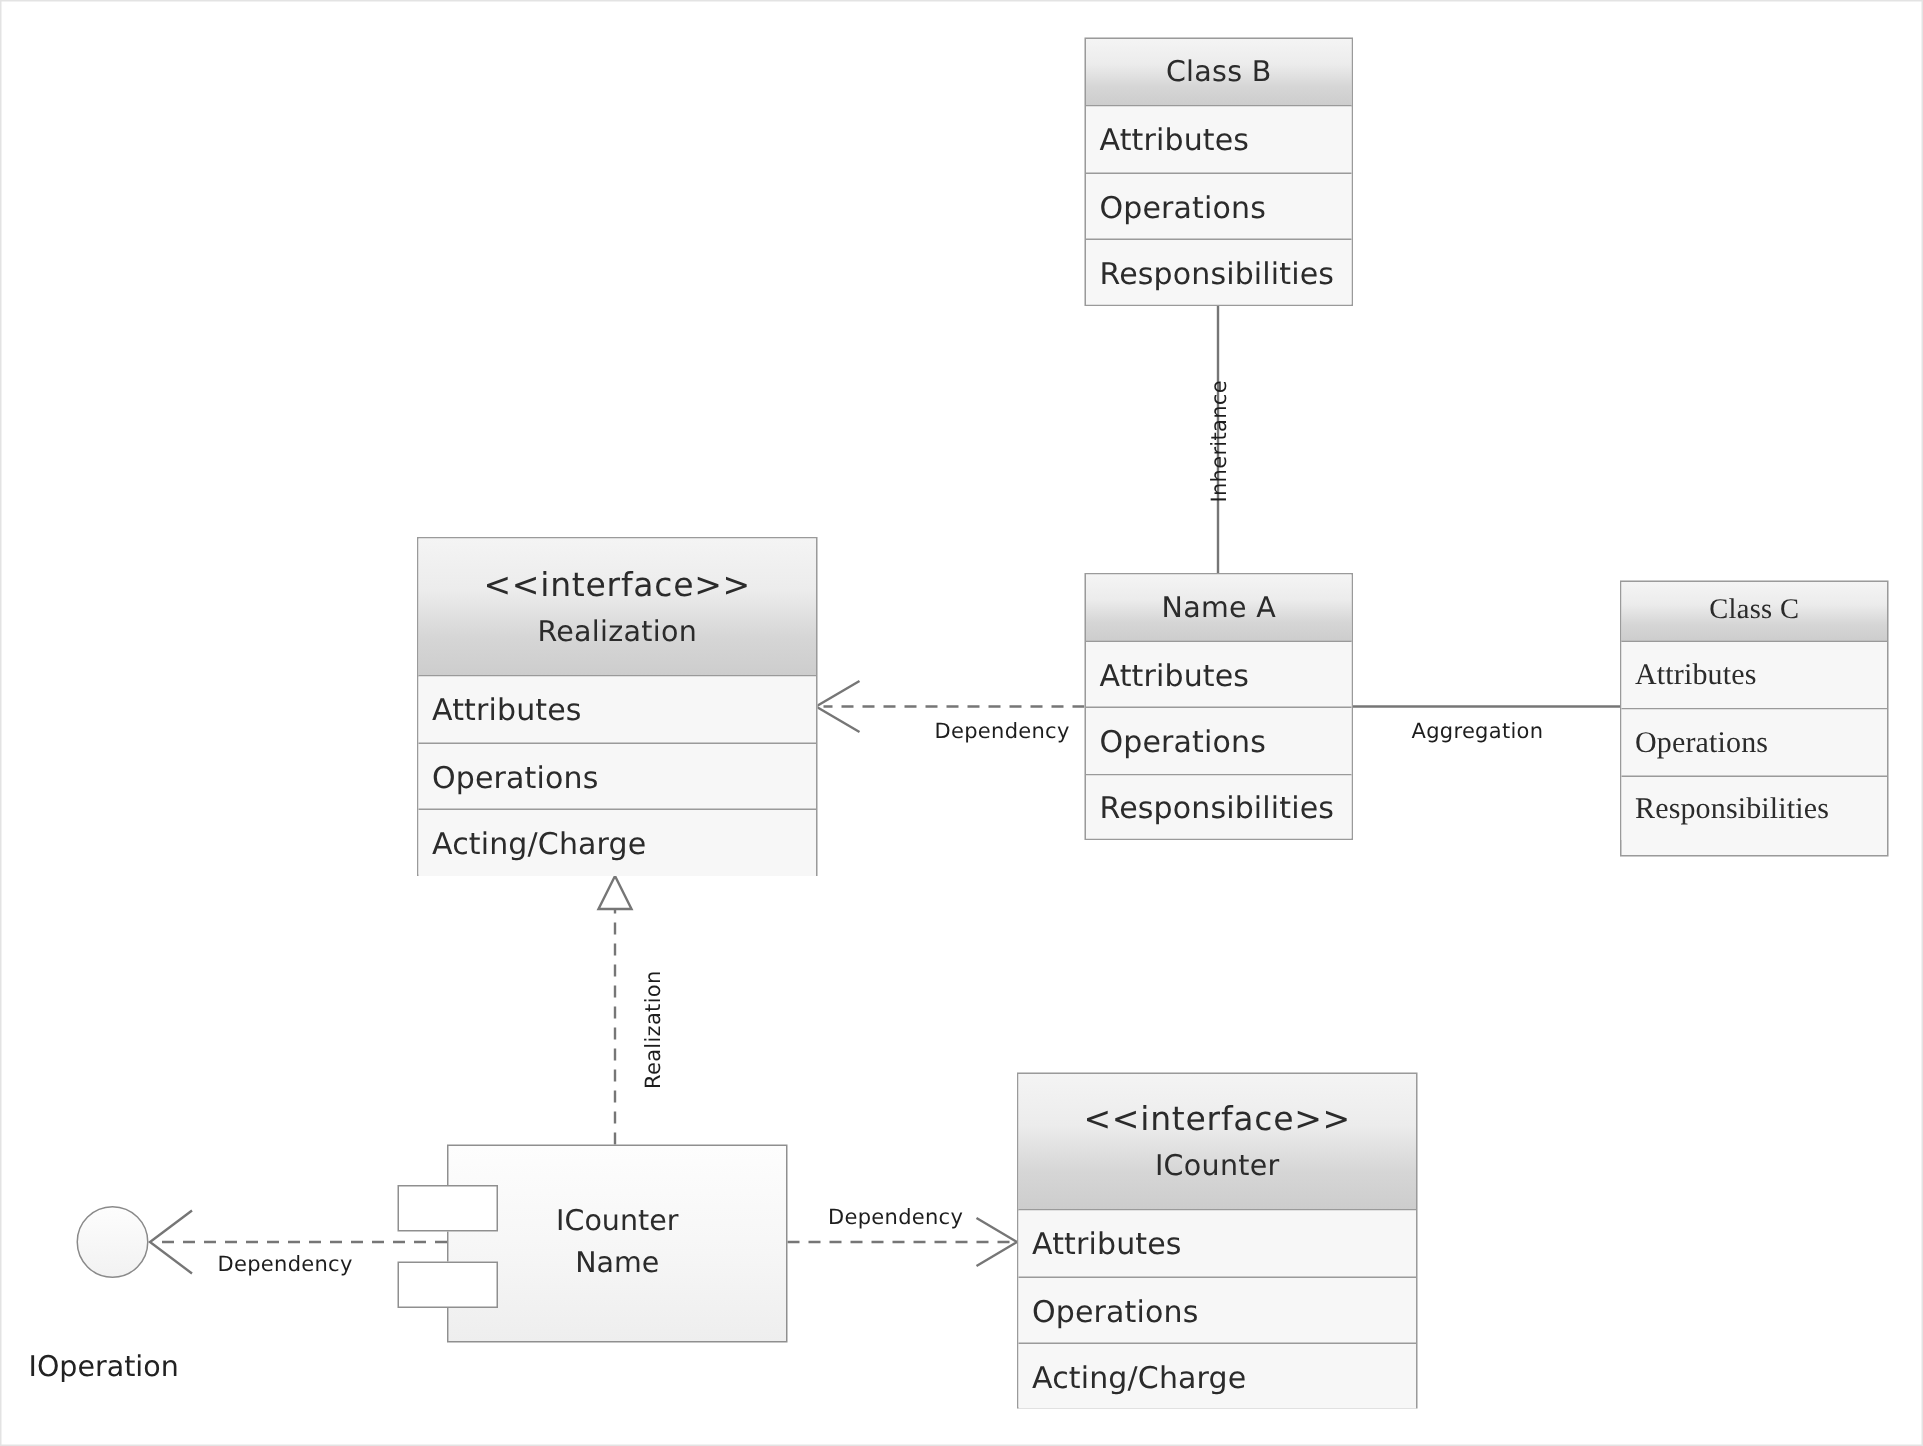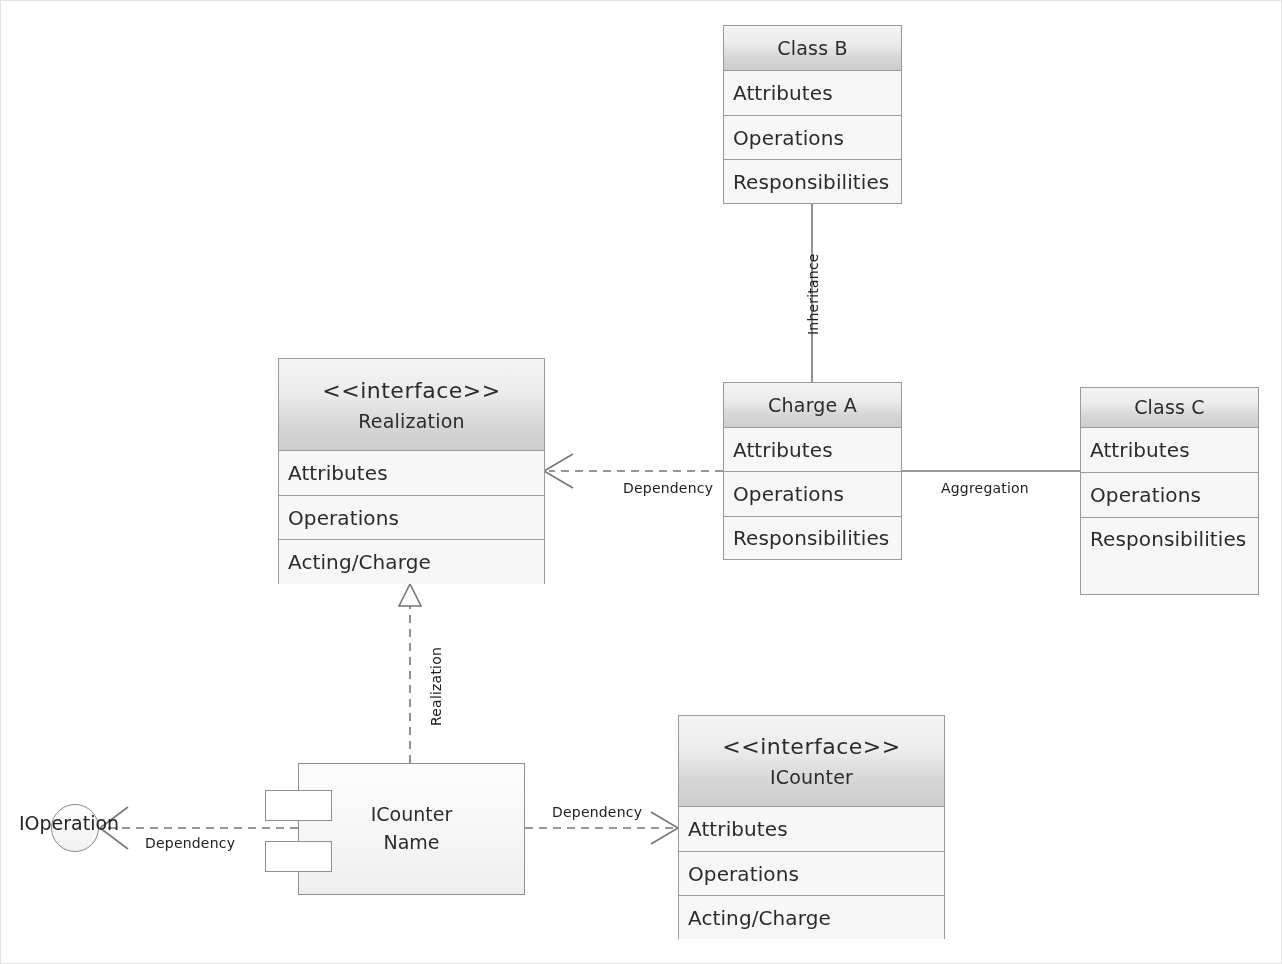--- a/index.html
+++ b/index.html
@@ -163,28 +163,28 @@
     <div class="hdr" style="height:45px;">
       <span class="nm">Class B</span>
     </div>
     <div class="cell" style="height:45px;">Attributes</div>
     <div class="cell" style="height:44px;">Operations</div>
     <div class="cell" style="height:43px;">Responsibilities</div>
   </div>
 
   <div class="umlbox" style="left:722px; top:381px; width:179px; height:178px;">
     <div class="hdr" style="height:45px;">
-      <span class="nm">Charge A</span>
+      <span class="nm">Name A</span>
     </div>
     <div class="cell" style="height:44px;">Attributes</div>
     <div class="cell" style="height:45px;">Operations</div>
     <div class="cell" style="height:42px;">Responsibilities</div>
   </div>
 
-  <div class="umlbox" style="left:1079px; top:386px; width:179px; height:208px;">
+  <div class="umlbox" style="left:1079px; top:386px; width:179px; height:184px;font-family:Liberation Serif, serif;">
     <div class="hdr" style="height:40px;">
       <span class="nm">Class C</span>
     </div>
     <div class="cell" style="height:45px;">Attributes</div>
     <div class="cell" style="height:45px;">Operations</div>
     <div class="cell" style="height:42px;">Responsibilities</div>
   </div>
 
   <div class="umlbox" style="left:277px; top:357px; width:267px; height:226px;">
     <div class="hdr" style="height:92px;">
@@ -209,21 +209,21 @@
   <div class="component" style="left:297px; top:762px; width:227px; height:132px;">
     <span style="display:block;">
       <span>ICounter</span><br>
       <span>Name</span>
     </span>
   </div>
   <div class="comp-tab" style="left:264px; top:789px; width:67px; height:31px;"></div>
   <div class="comp-tab" style="left:264px; top:840px; width:67px; height:31px;"></div>
 
   <div class="ball" style="left:50px; top:803px; width:48px; height:48px;"></div>
-  <div class="ball-label" style="left:18px; top:811px;">IOperation</div>
+  <div class="ball-label" style="left:18px; top:899px;">IOperation</div>
 
   <div class="edge-label vert" style="left:804px; top:334px; transform: rotate(-90deg);">Inheritance</div>
 
   <div class="edge-label" style="left:940px; top:447px;margin-top:32px;">Aggregation</div>
 
   <div class="edge-label" style="left:622px; top:479px;">Dependency</div>
 
   <div class="edge-label vert" style="left:427px; top:725px; transform: rotate(-90deg);">Realization</div>
 
   <div class="edge-label" style="left:551px; top:803px;">Dependency</div>

